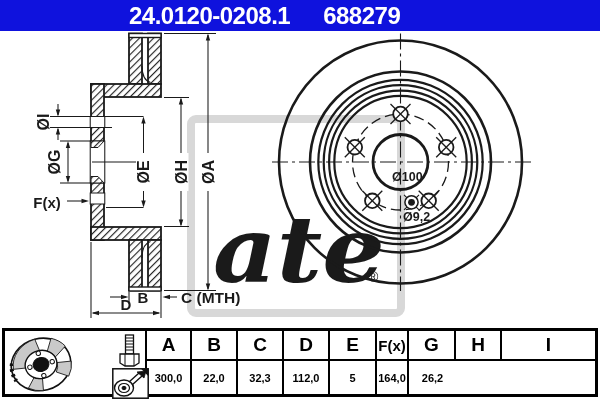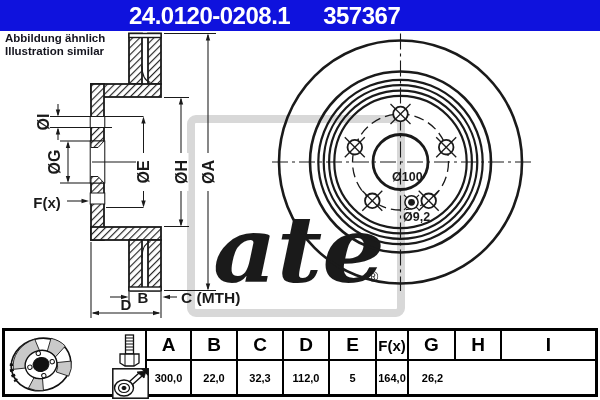--- a/index.html
+++ b/index.html
@@ -25,27 +25,23 @@
       font-weight:bold;font-size:11px;color:#000;}
   svg text{fill:#1a1a1a;}
 </style>
 </head>
 <body>
 
 <div class="page">
 
   <div class="titlebar">
     <span>24.0120-0208.1</span>
-    <span>357367</span>
+    <span>688279</span>
   </div>
 
-  <div class="note">
-    <div>Abbildung ähnlich</div>
-    <div>Illustration similar</div>
-  </div>
 
   <svg class="drawing" width="600" height="299" viewBox="0 30 600 299">
     <defs>
       <pattern id="hatch" width="5" height="5" patternUnits="userSpaceOnUse" patternTransform="rotate(45)">
         <rect x="0" y="0" width="5" height="5" fill="#fff"></rect>
         <line x1="0.6" y1="0" x2="0.6" y2="5" stroke="#1a1a1a" stroke-width="1.1"></line>
       </pattern>
     </defs>
 
     <g>

